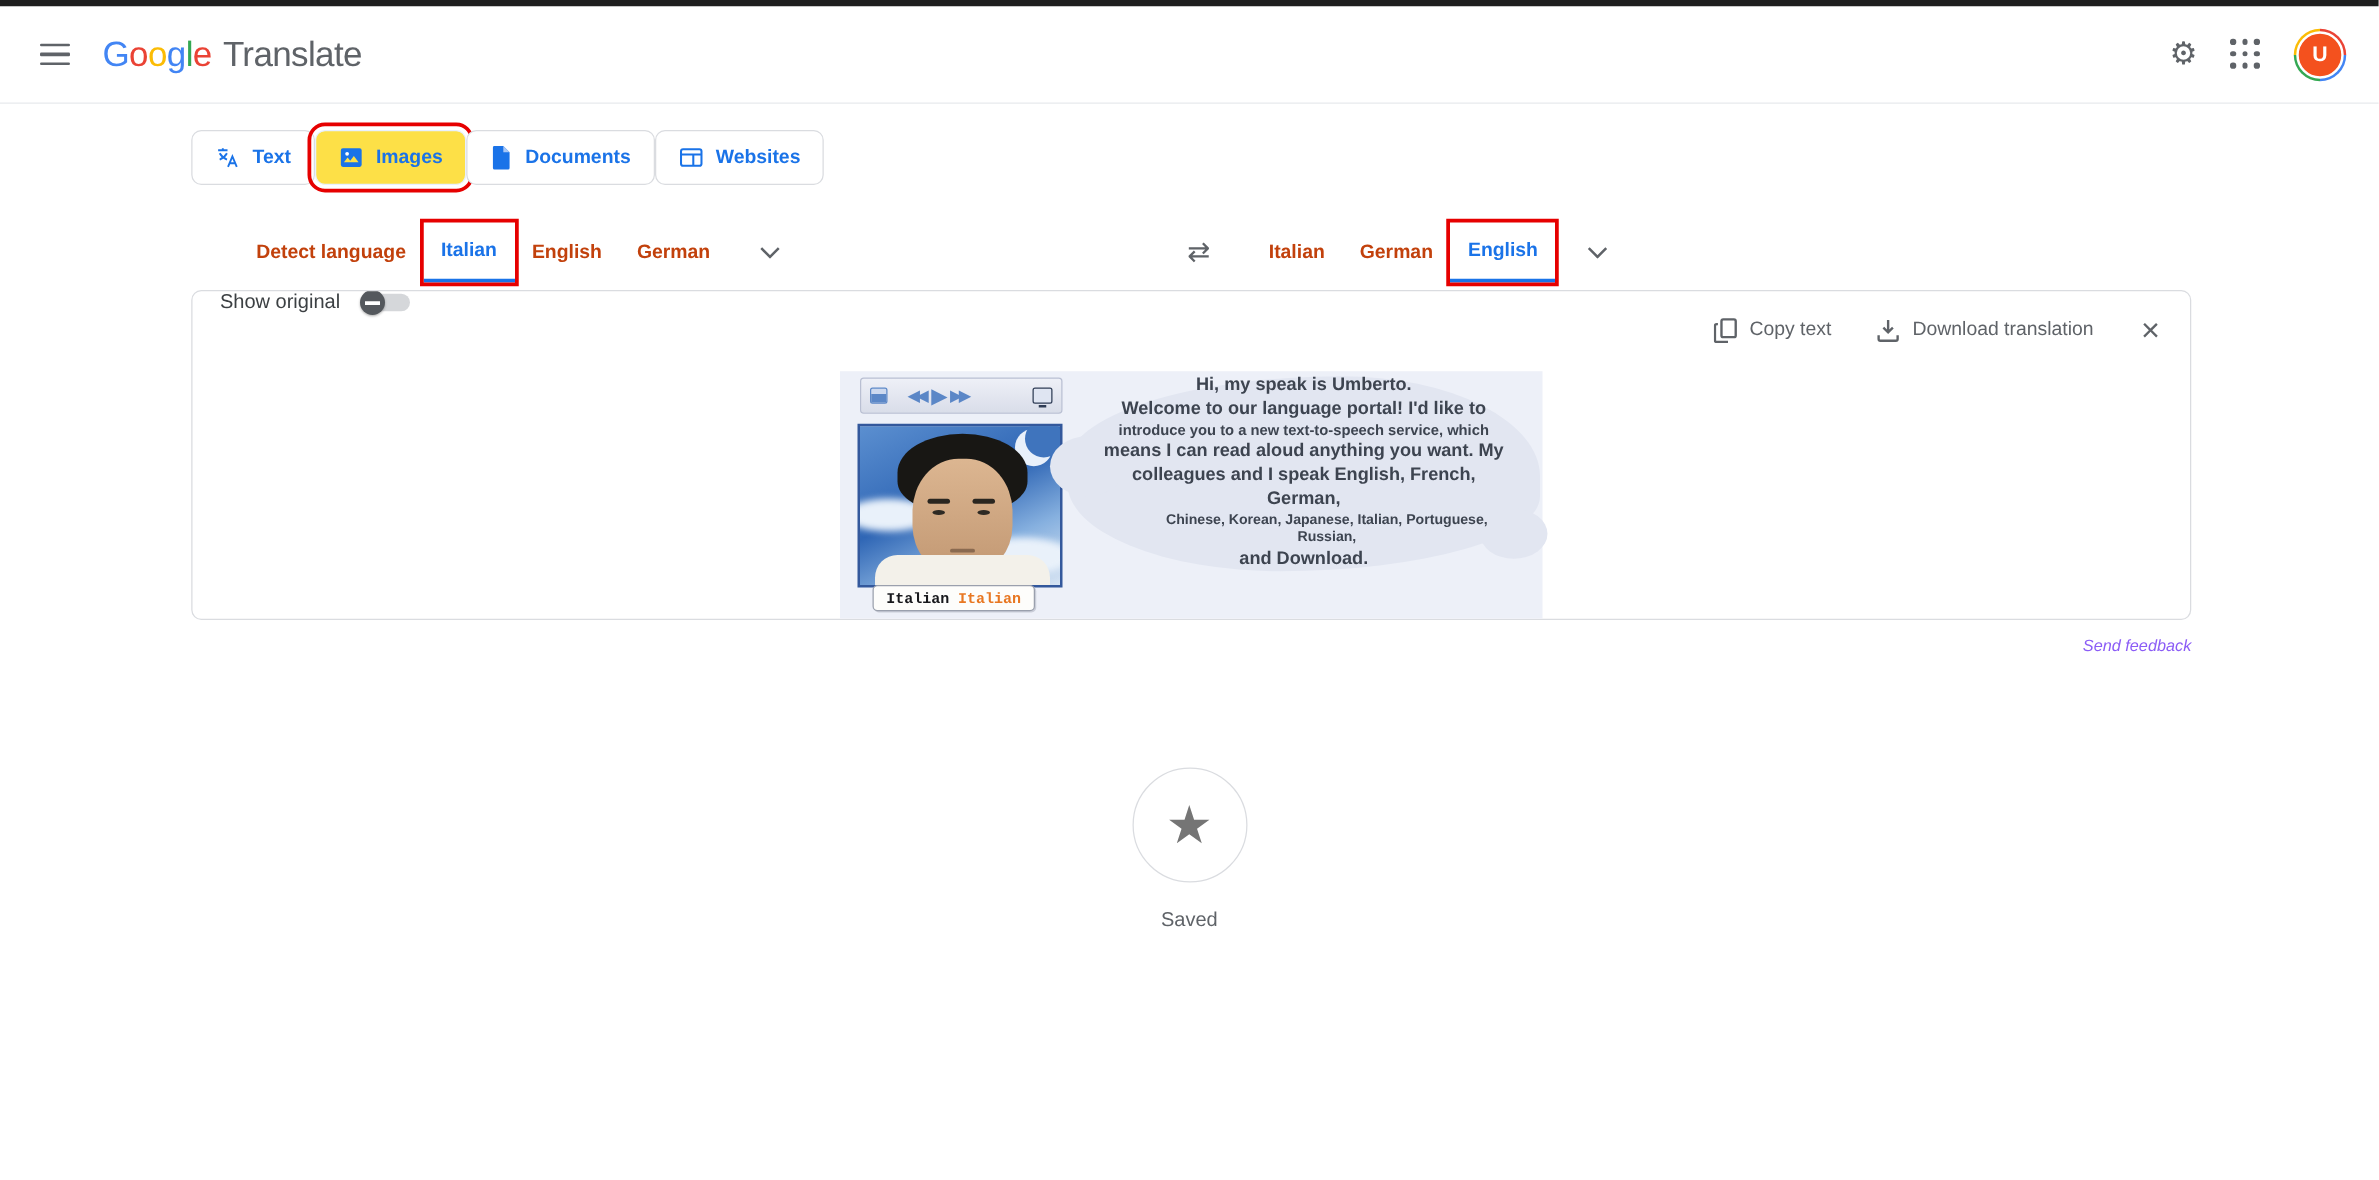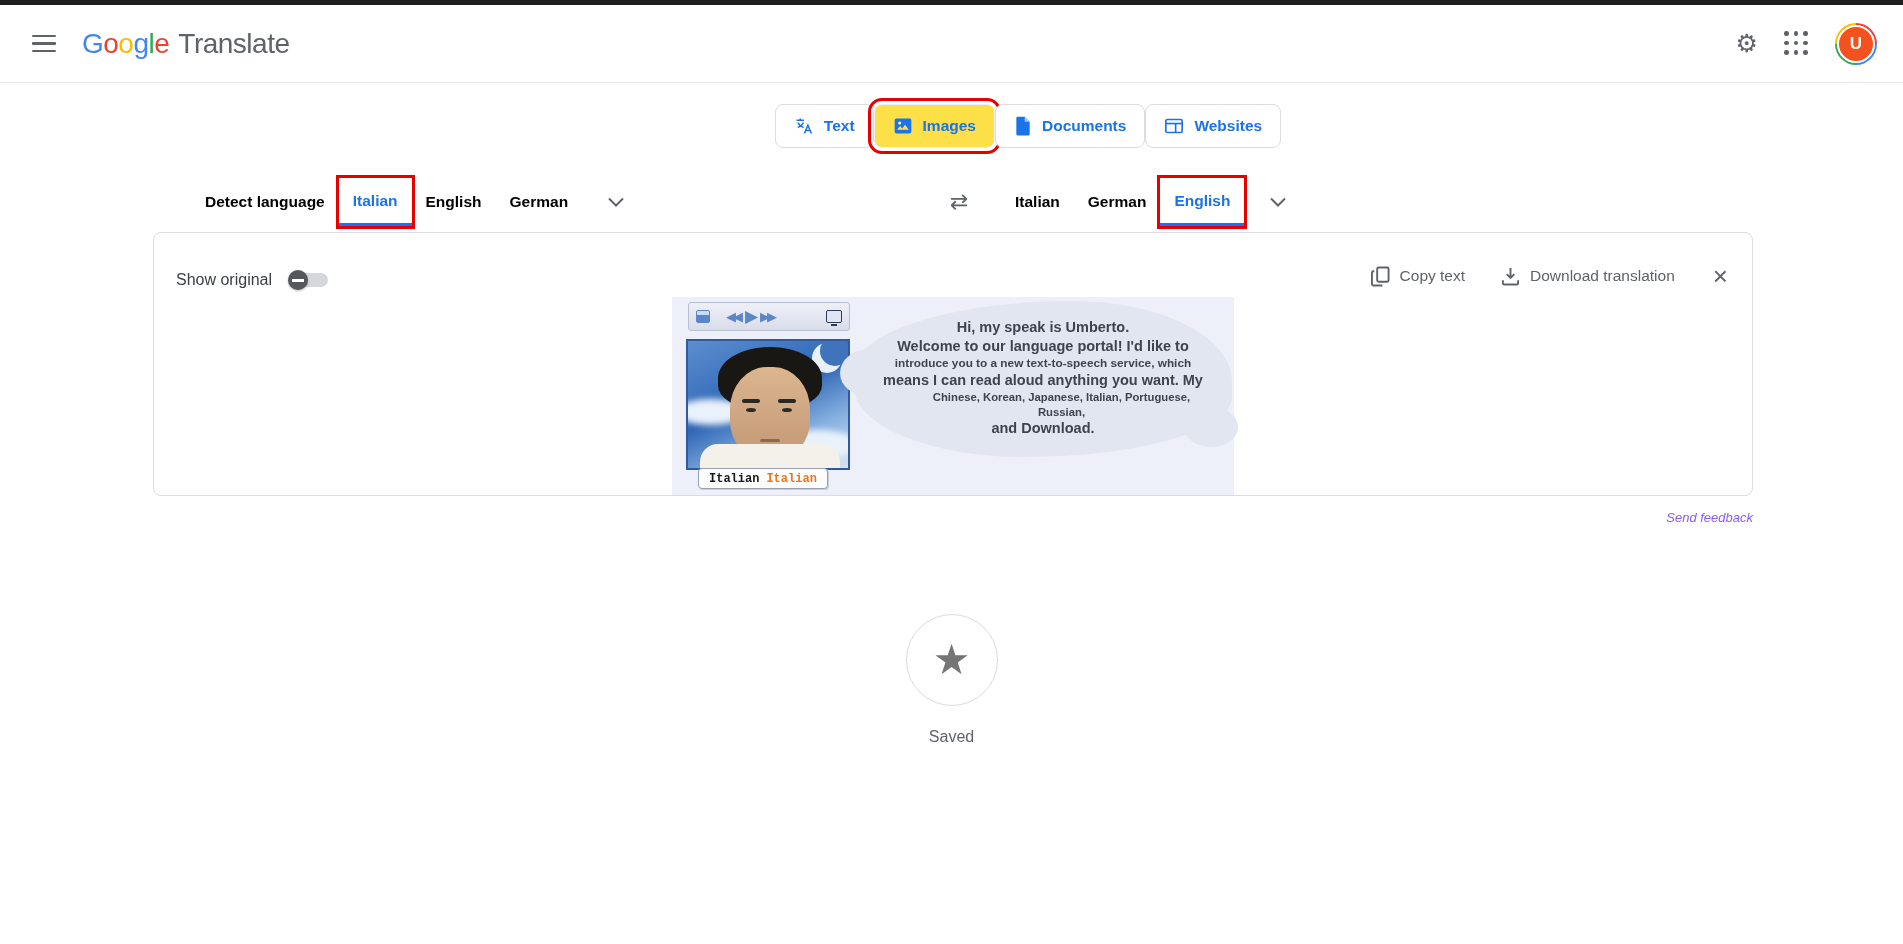--- a/index.html
+++ b/index.html
@@ -22,44 +22,44 @@
   .gear { font-size:25px; color:#5f6368; cursor:pointer; line-height:1; }
   .apps-grid { display:grid; grid-template-columns:repeat(3,6px); grid-template-rows:repeat(3,6px);
                gap:3.5px; cursor:pointer; }
   .apps-grid i { width:4.5px; height:4.5px; border-radius:50%; background:#5f6368; }
   .avatar-ring { width:42px; height:42px; border-radius:50%; padding:2px; cursor:pointer;
     background:conic-gradient(#EA4335 0 25%, #4285F4 25% 50%, #34A853 50% 75%, #FBBC05 75% 100%); }
   .avatar { width:100%; height:100%; border-radius:50%; background:#f4511e; border:2px solid #fff;
             color:#fff; font-size:17px; font-weight:700; display:flex; align-items:center; justify-content:center; }
 
   
-  .tabs-row { display:flex; margin:21px 0 0 153px; align-items:center;justify-content:center; }
+  .tabs-row { display:flex; margin:21px 0 0 153px; align-items:center; }
   .tab-btn { display:inline-flex; align-items:center; gap:10px; height:44px; padding:0 18px;
              border:1px solid #dadce0; border-radius:8px; background:#fff; color:#1a73e8;
              font-size:15.5px; font-weight:600; cursor:pointer; }
   .tab-btn svg { display:block; }
   .tab-btn.selected { background:#fde047; border-color:#e8f0fe;
                       outline:3px solid #e60000; outline-offset:3px; }
 
   
   .lang-bar { position:relative; width:1600px; margin:30px 0 0 153px; height:48px; }
   .lang-group { position:absolute; top:0; height:48px; display:flex; align-items:stretch; }
   .lang-left { left:38px; } .lang-right { left:848px; }
   .lang-item { display:flex; align-items:center; padding:0 14px; font-size:15.5px; font-weight:600;
-               color:#000000; cursor:pointer; position:relative; }
+               color:#c2410c; cursor:pointer; position:relative; }
   .lang-item.selected { color:#1a73e8; border-bottom:3px solid #1a73e8;
                         outline:3px solid #e60000; outline-offset:0; }
   .lang-caret { display:flex; align-items:center; padding:0 16px; cursor:pointer; margin-left:10px; }
   .swap { position:absolute; left:782px; top:0; width:48px; height:48px; display:flex;
           align-items:center; justify-content:center; font-size:22px; color:#5f6368; cursor:pointer; }
 
   
   .card { width:1600px; margin:6px 0 0 153px; border:1px solid #dadce0; border-radius:8px;
           overflow:hidden; background:#fff; }
-  .card-toolbar { height:56px; display:flex; align-items:flex-end; padding:0 22px; }
+  .card-toolbar { height:56px; display:flex; align-items:flex-start; padding:0 22px;flex-direction:column; }
   .show-original { display:flex; align-items:center; gap:16px; font-size:16px; color:#3c4043; }
   .toggle { position:relative; width:40px; height:16px; cursor:pointer; margin-right:4px; }
   .toggle .track { position:absolute; left:3px; right:0; top:1px; height:14px; border-radius:7px; background:#d5d7da; }
   .toggle .knob { position:absolute; left:0; top:-2px; width:20px; height:20px; border-radius:50%;
                   background:#54585d; box-shadow:0 1px 2px rgba(0,0,0,.3); }
   .toggle .knob::after { content:""; position:absolute; left:4px; top:9px; width:12px; height:2.5px; background:#fff; }
   .toolbar-right { margin-left:auto; display:flex; align-items:center; gap:36px; color:#5f6368; }
   .tool-item { display:flex; align-items:center; gap:10px; font-size:15.5px; cursor:pointer; }
   .tool-item svg { display:block; }
   .close-x { font-size:26px; line-height:1; color:#5f6368; cursor:pointer; padding:0 2px; }
@@ -296,20 +296,21 @@
     <div class="speaking-label">
       <span class="sl-word">Italian</span>
       <span class="sl-lang">Italian</span>
     </div>
 
     <div class="bubble">
       <span class="bl-n">Hi, my speak is Umberto.</span>
       <span class="bl-n">Welcome to our language portal! I'd like to</span>
       <span class="bl-s">introduce you to a new text-to-speech service, which</span>
       <span class="bl-n">means I can read aloud anything you want. My</span>
+      <span class="bl-n">colleagues and I speak English, French, German,</span>
       <span class="bl-xs">Chinese, Korean, Japanese, Italian, Portuguese, Russian,</span>
       <span class="bl-n">and Download.</span>
     </div>
   </div>
 </div>
 
 <div class="feedback-row">
   <span class="feedback">Send feedback</span>
 </div>
 

